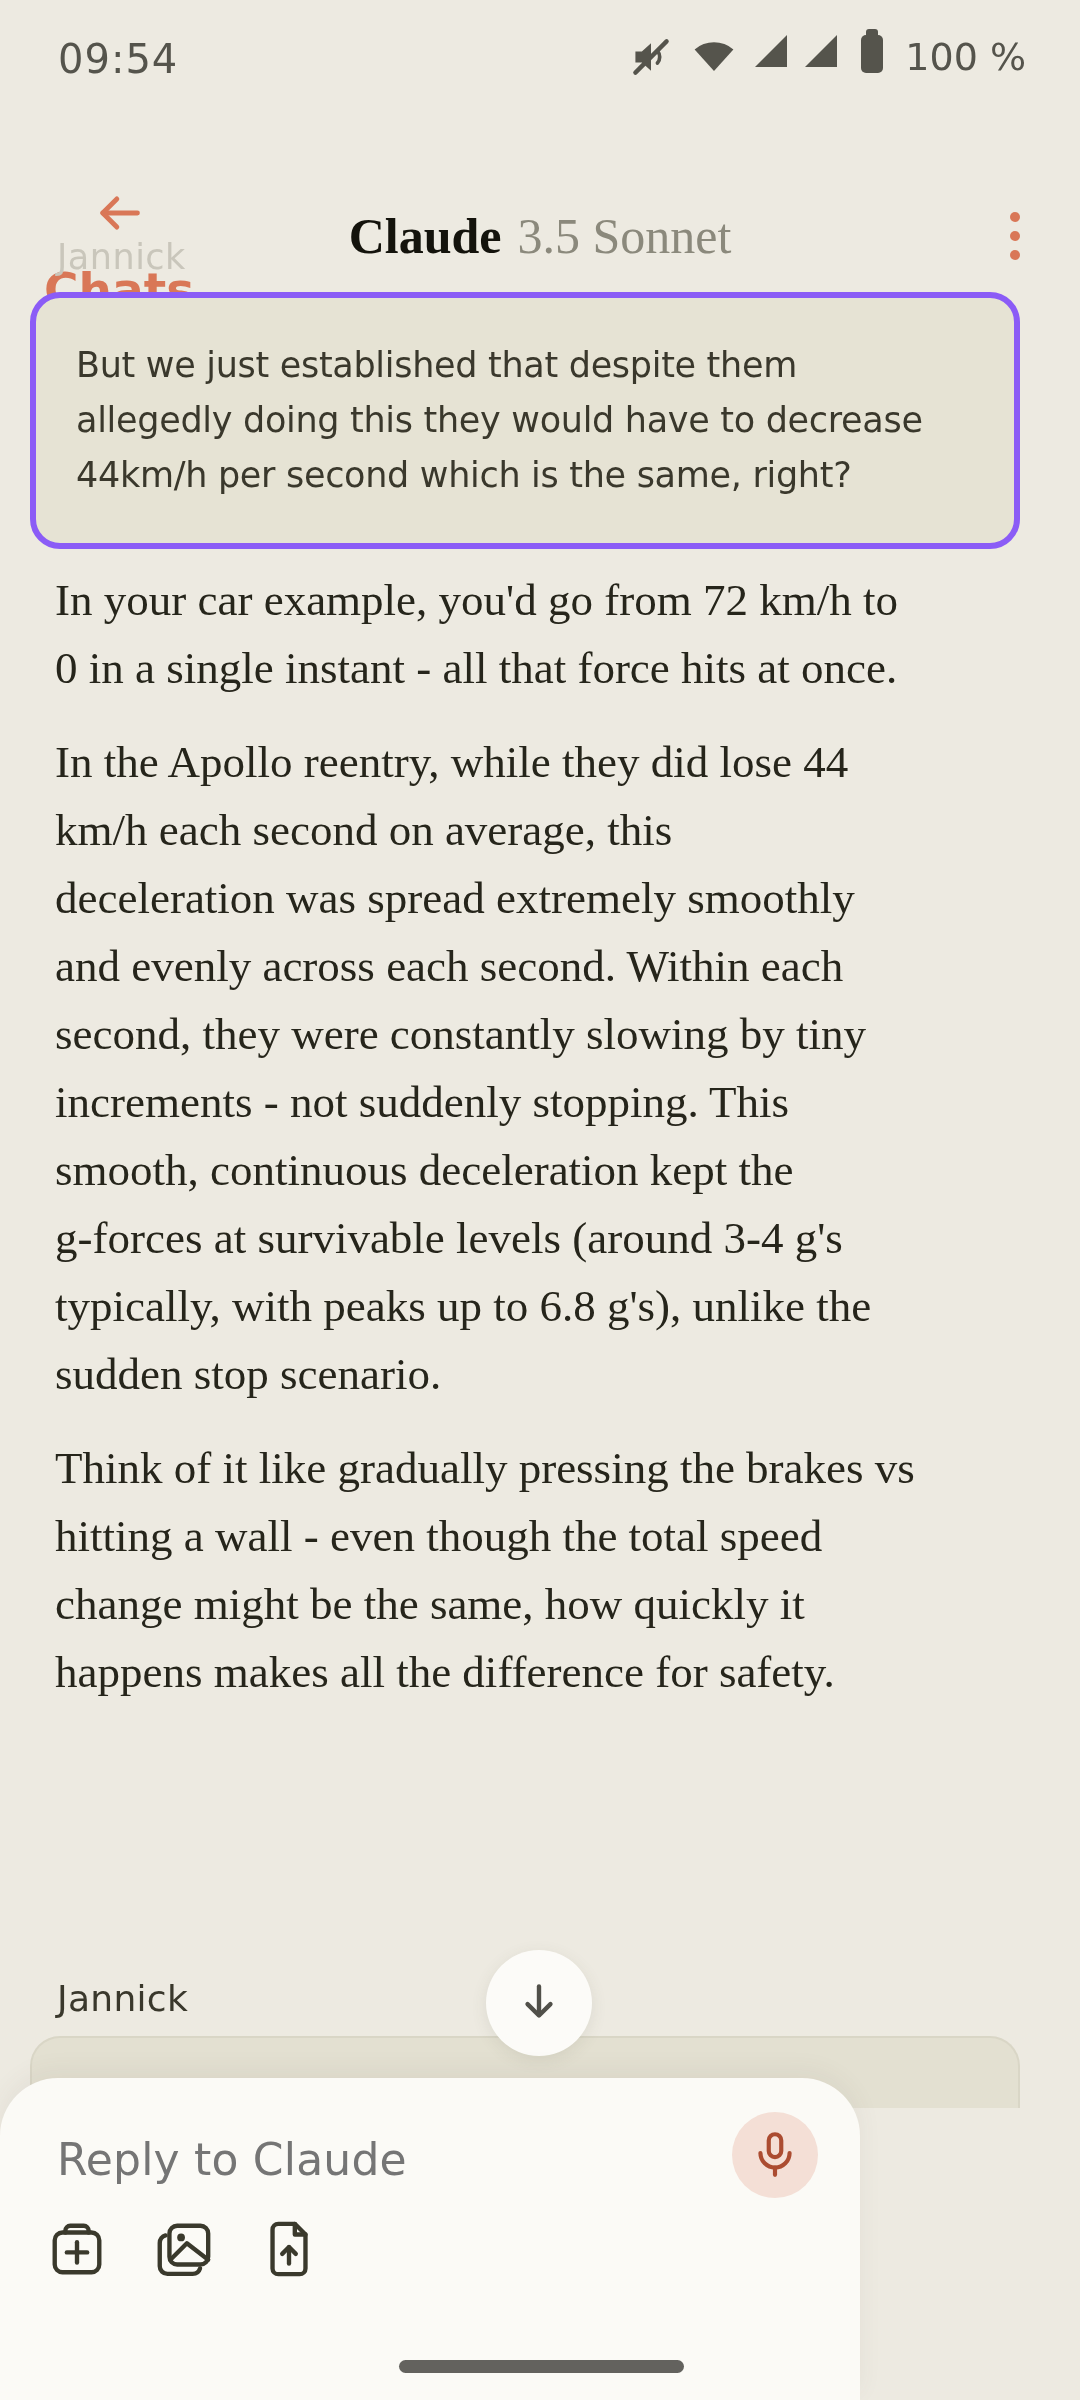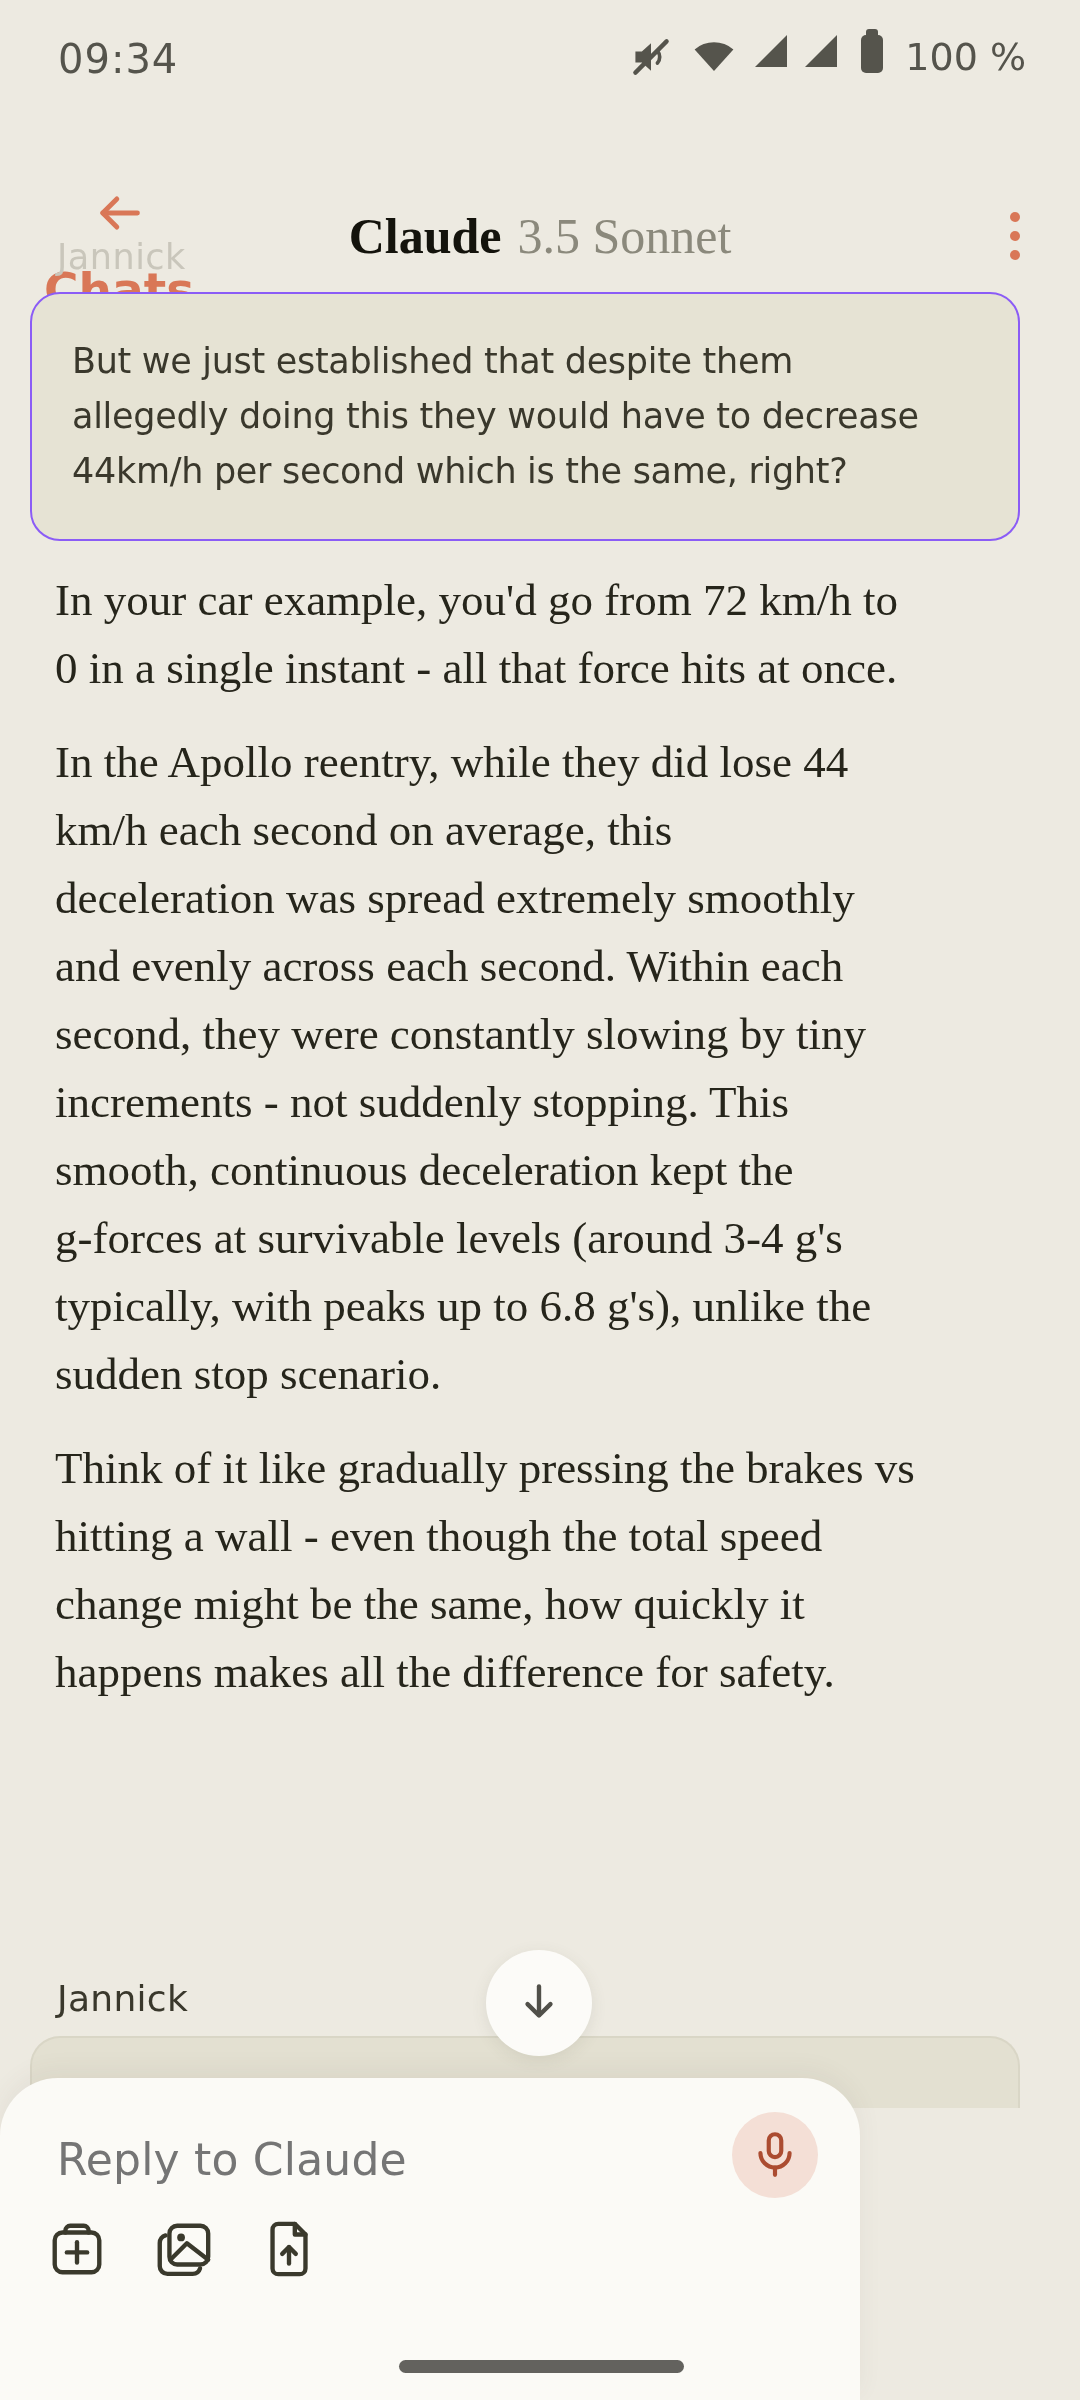--- a/index.html
+++ b/index.html
@@ -41,21 +41,21 @@
     position:absolute;right:50px;top:0;height:100px;display:flex;flex-direction:column;
     justify-content:center;gap:9px;background:none;border:none;cursor:pointer;padding:0 10px;
   }
   .kebab i{width:10px;height:10px;border-radius:50%;background:#d97757;display:block;}
   .scrolled-name{
     position:absolute;top:237px;left:57px;font-size:35px;color:#c9c6bb;letter-spacing:.5px;
   }
   
   .user-bubble{
     position:absolute;top:292px;left:30px;width:990px;box-sizing:border-box;
-    background:#e6e3d4;border:2px solid #8b5cf6;border-radius:30px;
+    background:#e6e3d4;border:6px solid #8b5cf6;border-radius:30px;
     padding:40px 40px;font-size:35px;line-height:55px;letter-spacing:-0.3px;color:#3a382c;
     white-space:pre-line;
   }
   .assistant-block{
     position:absolute;top:566px;left:55px;width:975px;
     font-family:"Liberation Serif","DejaVu Serif",serif;
     font-size:45px;line-height:68px;color:#26251b;
   }
   .assistant-block p{margin:0 0 26px 0;white-space:pre-line;}
   .sender-name{
@@ -89,21 +89,21 @@
   .gesture-bar{
     position:absolute;left:399px;top:282px;width:285px;height:13px;border-radius:7px;background:#63625e;cursor:grab;
   }
 </style>
 </head>
 <body>
 
 <div class="screen">
 
   <div class="status-bar">
-    <span class="status-time">09:34</span>
+    <span class="status-time">09:54</span>
     <div class="status-icons">
       <span>
         <svg width="44" height="44" viewBox="0 0 24 24" fill="none" stroke="#55544c" stroke-width="2" stroke-linejoin="round" stroke-linecap="round">
           <path d="M3.5 9 H7 L12 4.5 V19.5 L7 15 H3.5 Z" fill="#55544c" stroke="none"></path>
           <path d="M15.5 8.7 a5 5 0 0 1 0 6.6"></path>
           <line x1="20.5" y1="3.5" x2="3.5" y2="20.5" stroke-width="2.4"></line>
         </svg>
       </span>
       <span>
         <svg width="46" height="38" viewBox="0 0 24 20">

